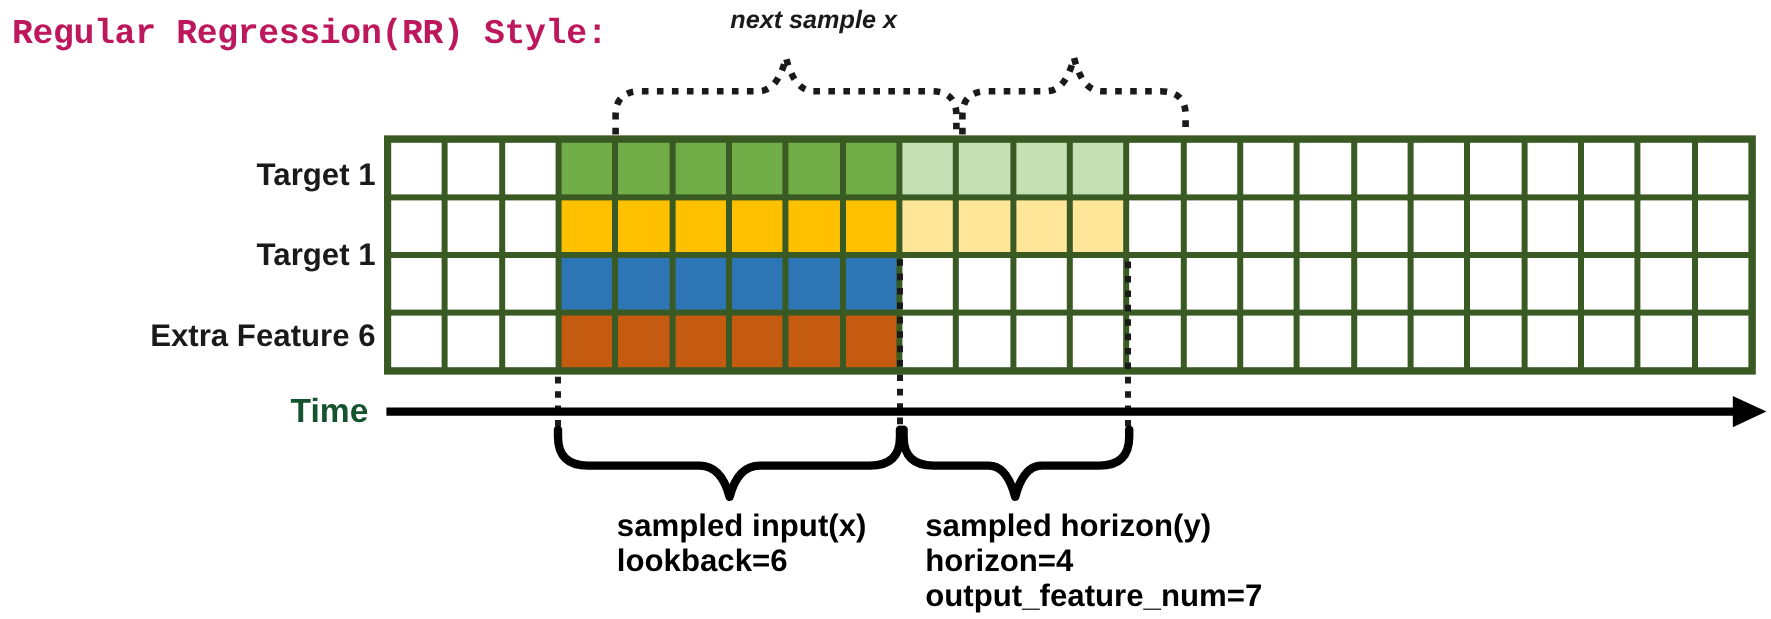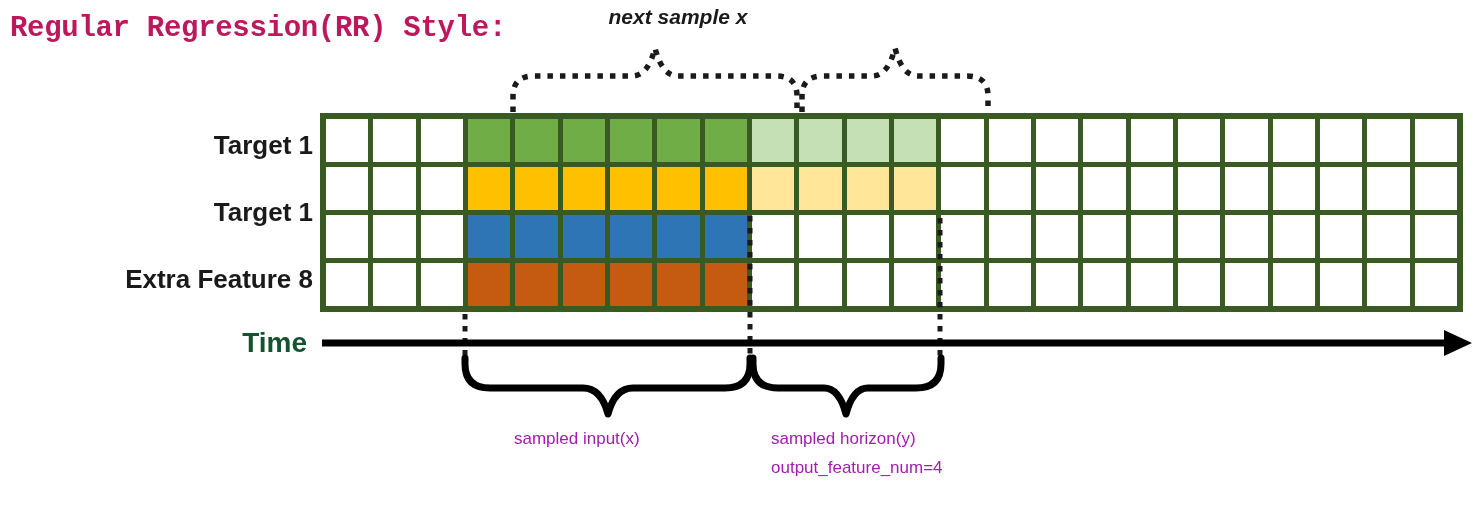--- a/index.html
+++ b/index.html
@@ -58,40 +58,40 @@
     font-size:28px;font-weight:700;color:#14532d;
   }
 
   svg.overlay{
     position:absolute;left:0;top:0;
     pointer-events:none;
   }
 
   .ann-block{
     position:absolute;top:424px;
-    font-size:17px;font-weight:400;color:#a21caf;
+    font-size:26px;font-weight:700;color:#000000;
     line-height:29px;
     white-space:nowrap;
   }
   #ann-input{left:514px;}
   #ann-output{left:771px;}
 </style>
 </head>
 <body>
 
 <div id="canvas">
 
   <div class="title">Regular Regression(RR) Style:</div>
 
   <div class="brace-label" id="label-next-x">next sample x</div>
 
   <div id="row-labels">
       <div class="row-label">Target 1</div>
       <div class="row-label">Target 1</div>
-      <div class="row-label">Extra Feature 8</div>
+      <div class="row-label">Extra Feature 6</div>
     </div>
 
   <div id="grid">
       <div class="cell"></div>
       <div class="cell"></div>
       <div class="cell"></div>
       <div class="cell" style="background: rgb(112, 173, 71);"></div>
       <div class="cell" style="background: rgb(112, 173, 71);"></div>
       <div class="cell" style="background: rgb(112, 173, 71);"></div>
       <div class="cell" style="background: rgb(112, 173, 71);"></div>
@@ -201,20 +201,22 @@
     <line x1="322" y1="343" x2="1448" y2="343" stroke="#000000" stroke-width="7"></line>
     <polygon points="1444,330 1472,343 1444,356" fill="#000000"></polygon>
 
     <path d="M465,358 L465,364 Q465,388 490,388 L583,388 Q601,388 608,414 Q615,388 633,388 L725,388 Q750,388 750,364 L750,358" fill="none" stroke="#000000" stroke-width="7" stroke-linecap="round" stroke-linejoin="round"></path>
 
     <path d="M753,358 L753,364 Q753,388 778,388 L824,388 Q839,388 846,414 Q853,388 868,388 L916,388 Q941,388 941,364 L941,358" fill="none" stroke="#000000" stroke-width="7" stroke-linecap="round" stroke-linejoin="round"></path>
   </svg>
 
   <div class="ann-block" id="ann-input">
     <div>sampled input(x)</div>
+    <div>lookback=6</div>
   </div>
 
   <div class="ann-block" id="ann-output">
     <div>sampled horizon(y)</div>
-    <div>output_feature_num=4</div>
+    <div>horizon=4</div>
+    <div>output_feature_num=7</div>
   </div>
 
 </div>
 
 </body></html>

